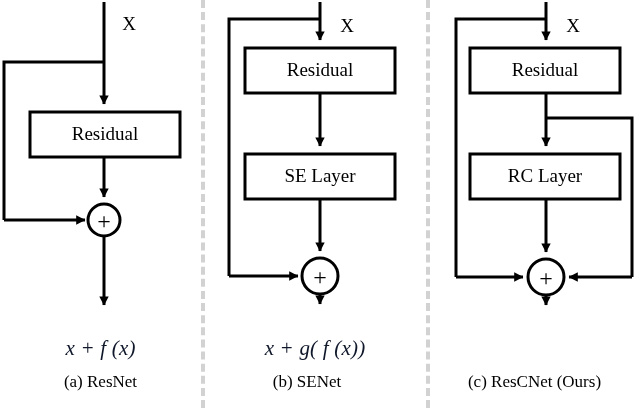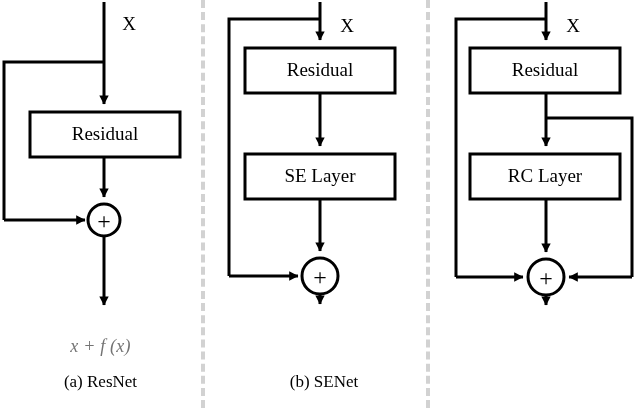--- a/index.html
+++ b/index.html
@@ -41,22 +41,22 @@
     font-size: 24px;
     fill: #000000;
     text-anchor: middle;
     dominant-baseline: central;
   }
   .formula {
     position: absolute;
     text-align: center;
     font-family: "Liberation Serif", "DejaVu Serif", serif;
     font-style: italic;
-    font-size: 18px;
-    color: #737373;
+    font-size: 21px;
+    color: #0f172a;
     white-space: nowrap;
     letter-spacing: 0.2px;
   }
   .caption {
     position: absolute;
     text-align: center;
     font-family: "Liberation Serif", "DejaVu Serif", serif;
     font-size: 17px;
     color: #000000;
     white-space: nowrap;
@@ -143,16 +143,18 @@
       <text class="x-label" x="573" y="28">X</text>
     </g>
   </svg>
 
   <div class="divider" style="left:201px;"></div>
   <div class="divider" style="left:426px;"></div>
 
   <div class="formula" style="left:0px; top:336px; width:201px;">x + f (x)</div>
   <div class="caption" style="left:0px; top:372px; width:201px;">(a) ResNet</div>
 
-  <div class="caption" style="left:213px; top:372px; width:222px;">(b) SENet</div>
+  <div class="formula" style="left:204px; top:336px; width:222px;">x + g( f (x))</div>
+  <div class="caption" style="left:196px; top:372px; width:222px;">(b) SENet</div>
 
+  <div class="caption" style="left:429px; top:372px; width:211px;">(c) ResCNet (Ours)</div>
 
 </div>
 
 </body></html>

